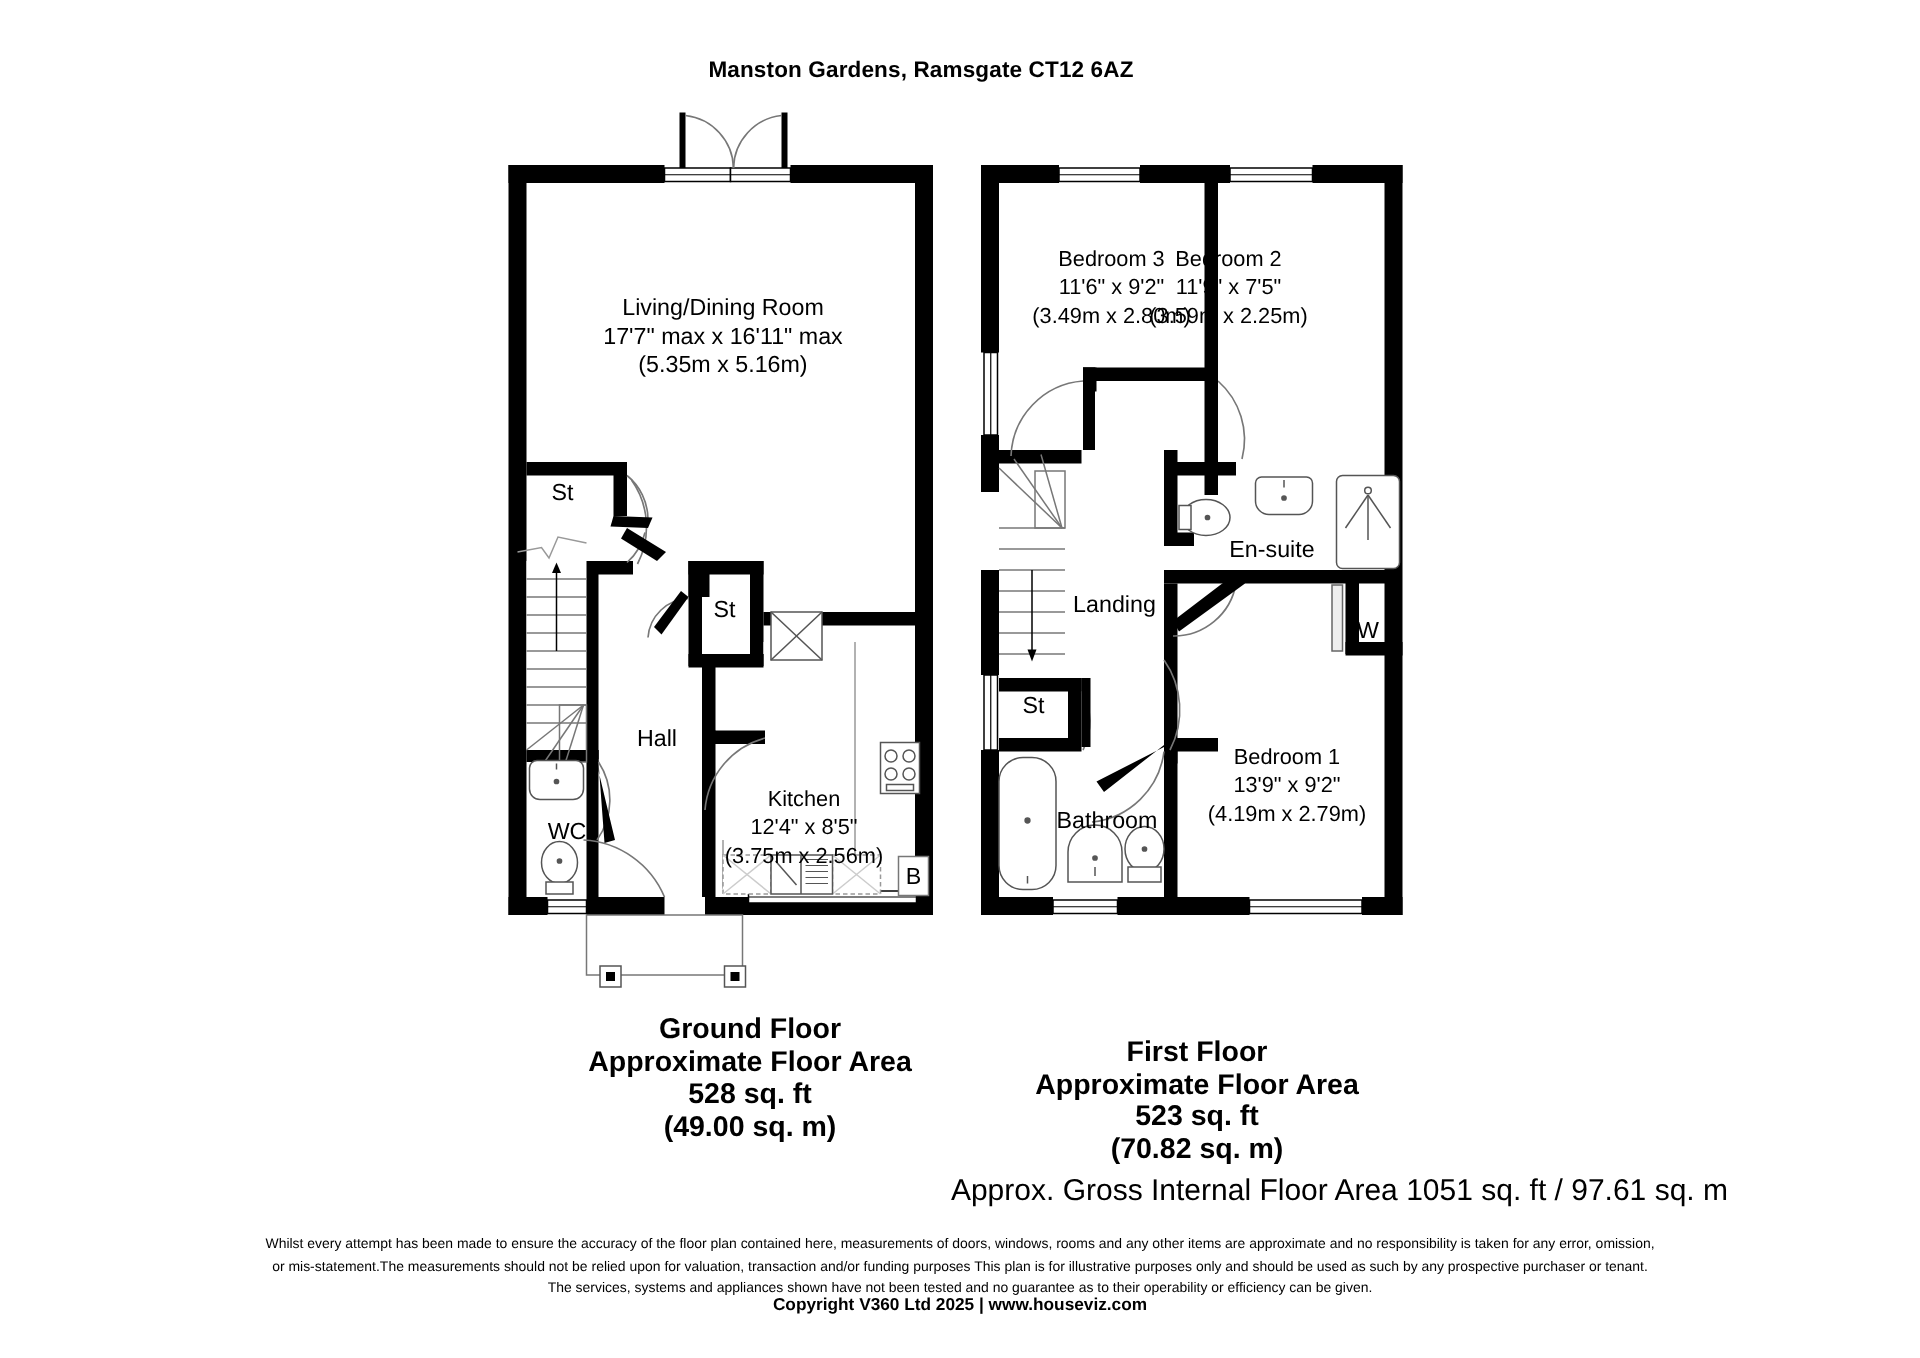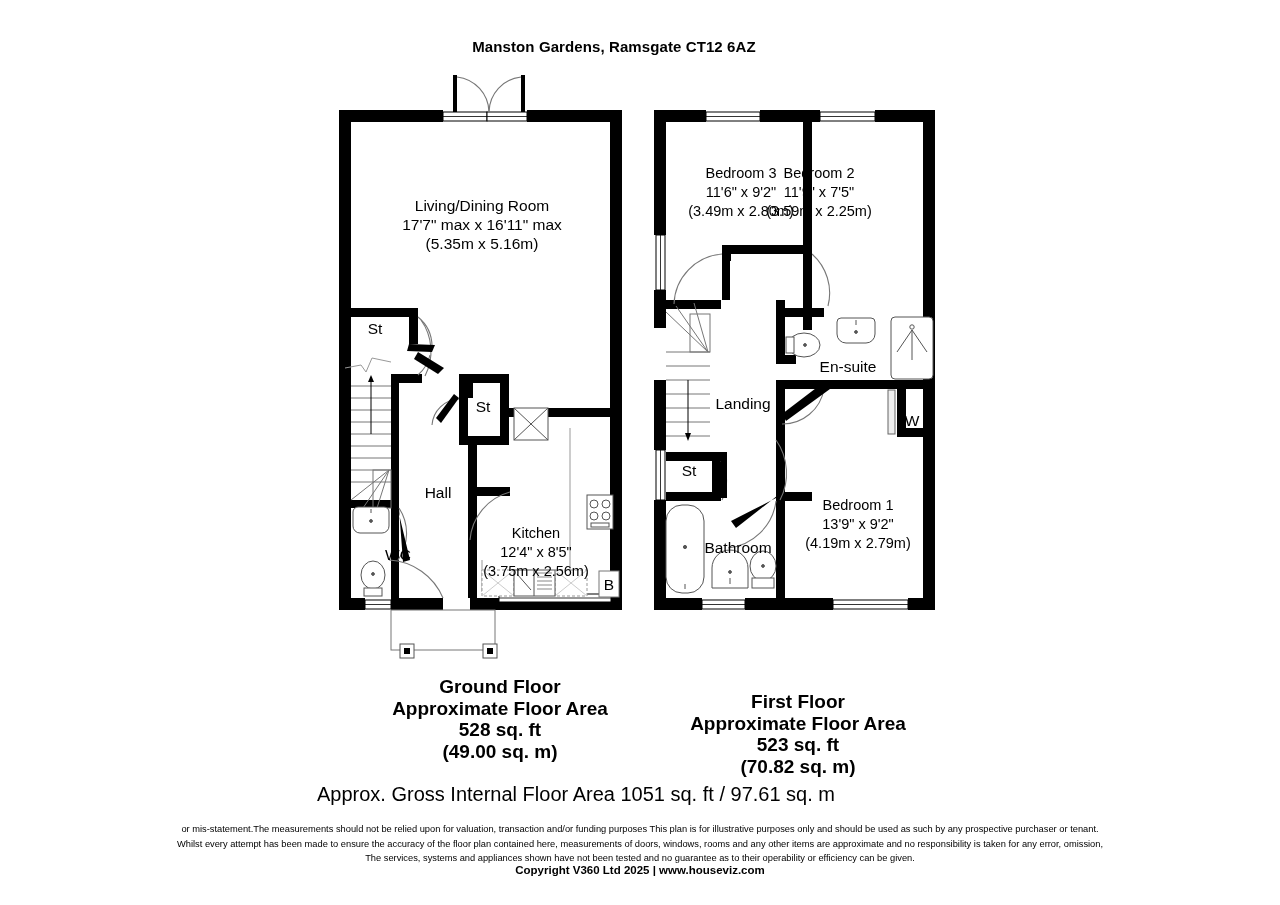--- a/index.html
+++ b/index.html
@@ -24,21 +24,21 @@
     position:absolute;text-align:center;font-size:15.5px;line-height:19px;
     white-space:nowrap;transform:translateX(-50%);
   }
   .lbl.small{font-size:14.5px;}
 
   .floor-caption{
     position:absolute;text-align:center;font-weight:bold;font-size:19px;
     line-height:21.5px;transform:translateX(-50%);white-space:nowrap;
   }
   .gross{
-    position:absolute;top:783px;left:0;width:1152px;text-align:center;
+    position:absolute;top:783px;left:0;width:1152px;text-align:right;
     font-size:20px;
   }
   .disclaimer{
     position:absolute;top:822px;left:0;width:1280px;text-align:center;
     font-size:9.3px;line-height:14.5px;
   }
   .copyright{
     position:absolute;top:864px;left:0;width:1280px;text-align:center;
     font-size:11.5px;font-weight:bold;
   }
@@ -365,21 +365,21 @@
 
   <div class="lbl" style="left:482px;top:196px;text-align:center;">
     <div>Living/Dining Room</div>
     <div>17'7" max x 16'11" max</div>
     <div>(5.35m x 5.16m)</div>
   </div>
 
   <div class="lbl" style="left:375px;top:319px;">St</div>
   <div class="lbl" style="left:483px;top:397px;">St</div>
   <div class="lbl" style="left:438px;top:483px;">Hall</div>
-  <div class="lbl" style="left:398px;top:545px;text-align:center;">WC</div>
+  <div class="lbl" style="left:378px;top:545px;text-align:center;">WC</div>
 
   <div class="lbl small" style="left:536px;top:524px;text-align:center;">
     <div>Kitchen</div>
     <div>12'4" x 8'5"</div>
     <div>(3.75m x 2.56m)</div>
   </div>
 
   <div class="lbl" style="left:609px;top:575px;">B</div>
 
   <div class="lbl small" style="left:741px;top:164px;">
@@ -416,20 +416,20 @@
   <div class="floor-caption" style="left:798px;top:676px;margin-top:15px;">
     <div>First Floor</div>
     <div>Approximate Floor Area</div>
     <div>523 sq. ft</div>
     <div>(70.82 sq. m)</div>
   </div>
 
   <div class="gross">Approx. Gross Internal Floor Area 1051 sq. ft / 97.61 sq. m</div>
 
   <div class="disclaimer">
+    <div>Whilst every attempt has been made to ensure the accuracy of the floor plan contained here, measurements of doors, windows, rooms and any other items are approximate and no responsibility is taken for any error, omission,</div>
     <div>or mis-statement.The measurements should not be relied upon for valuation, transaction and/or funding purposes This plan is for illustrative purposes only and should be used as such by any prospective purchaser or tenant.</div>
-    <div>Whilst every attempt has been made to ensure the accuracy of the floor plan contained here, measurements of doors, windows, rooms and any other items are approximate and no responsibility is taken for any error, omission,</div>
     <div>The services, systems and appliances shown have not been tested and no guarantee as to their operability or efficiency can be given.</div>
   </div>
 
   <div class="copyright">Copyright V360 Ltd 2025 | www.houseviz.com</div>
 
 </div>
 
 </body></html>

